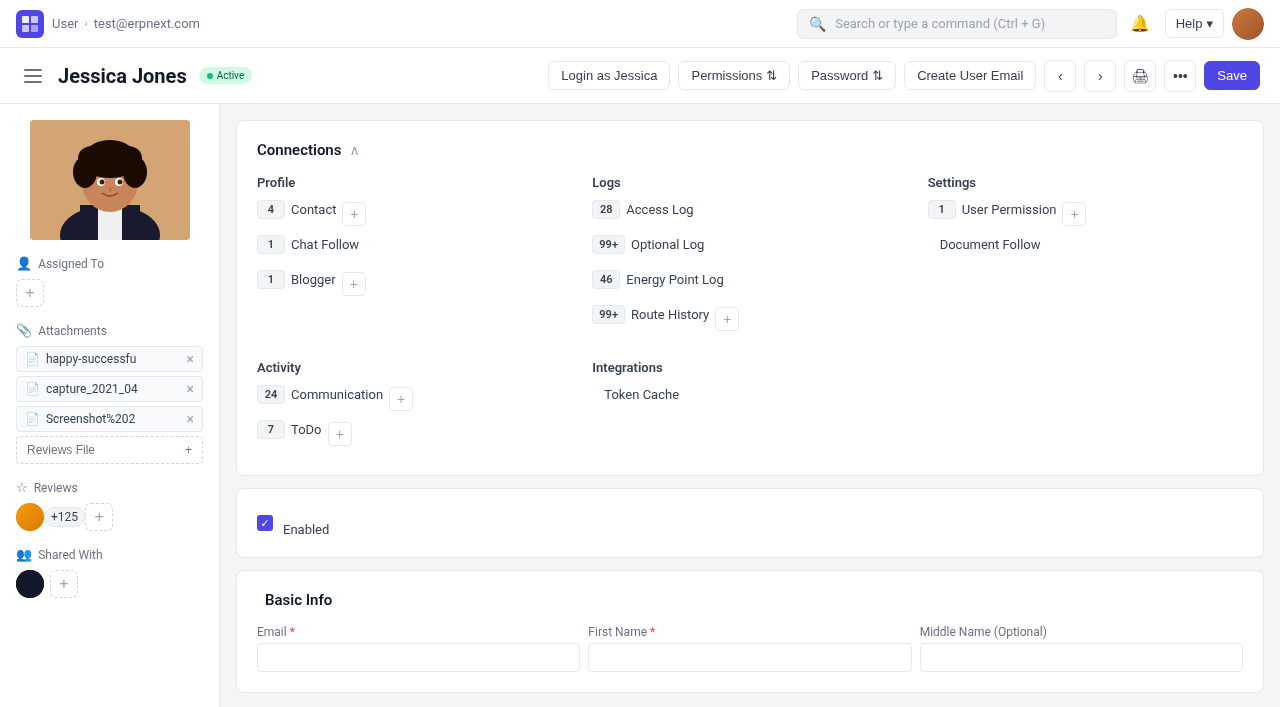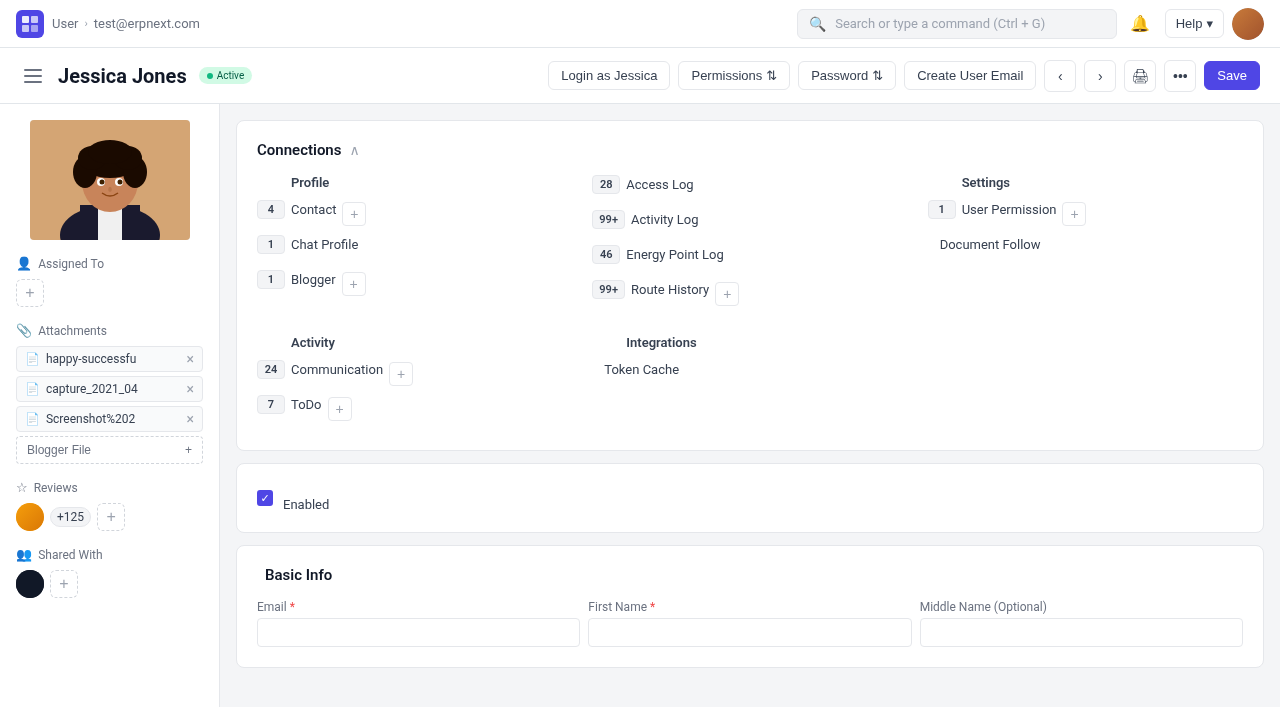--- a/index.html
+++ b/index.html
@@ -54,40 +54,40 @@
     .sidebar-add-btn { width: 28px; height: 28px; border-radius: 6px; border: 1px dashed #d1d5db; background: #fff; cursor: pointer; display: flex; align-items: center; justify-content: center; color: #9ca3af; font-size: 16px; }
 
     .attachment-item { display: flex; align-items: center; gap: 6px; padding: 4px 8px; background: #f9fafb; border: 1px solid #e5e7eb; border-radius: 4px; margin-bottom: 4px; font-size: 12px; color: #374151; }
     .attachment-icon { font-size: 12px; color: #6b7280; }
     .attachment-remove { margin-left: auto; color: #9ca3af; cursor: pointer; font-size: 14px; }
 
     .attach-file-btn { display: flex; align-items: center; gap: 6px; border: 1px dashed #d1d5db; border-radius: 4px; padding: 6px 10px; cursor: pointer; color: #6b7280; font-size: 12px; width: 100%; background: #fff; }
 
     .reviews-section { margin-bottom: 16px; }
     .reviews-label { display: flex; align-items: center; gap: 6px; color: #6b7280; font-size: 12px; margin-bottom: 8px; }
-    .reviews-row { display: flex; align-items: center; gap: 6px; }
+    .reviews-row { display: flex; align-items: center; }
     .review-avatar { width: 28px; height: 28px; border-radius: 50%; background: #f59e0b; display: flex; align-items: center; justify-content: center; overflow: hidden; }
     .review-count { font-size: 12px; color: #374151; background: #f3f4f6; padding: 2px 6px; border-radius: 10px; border: 1px solid #e5e7eb; }
 
     .shared-section { margin-bottom: 16px; }
     .shared-label { display: flex; align-items: center; gap: 6px; color: #6b7280; font-size: 12px; margin-bottom: 8px; }
     .shared-row { display: flex; align-items: center; gap: 6px; }
     .shared-avatar { width: 28px; height: 28px; border-radius: 50%; background: #111827; display: flex; align-items: center; justify-content: center; }
 
     
     .content-area { flex: 1; overflow-y: auto; padding: 16px; background: #f4f5f7; }
 
     
     .card { background: #fff; border-radius: 8px; border: 1px solid #e5e7eb; margin-bottom: 12px; padding: 20px; }
     .card-header { display: flex; align-items: center; gap: 8px; margin-bottom: 16px; }
     .card-title { font-size: 15px; font-weight: 600; color: #111827; }
     .card-collapse { color: #9ca3af; cursor: pointer; font-size: 14px; }
 
     .connections-grid { display: grid; grid-template-columns: 1fr 1fr 1fr; gap: 20px; }
-    .conn-section-title { font-size: 13px; font-weight: 600; color: #374151; margin-bottom: 10px; margin-left: 34px; }
+    .conn-section-title { font-size: 13px; font-weight: 600; color: #374151; margin-bottom: 10px; }
     .conn-item { display: flex; align-items: center; gap: 6px; margin-bottom: 8px; cursor: pointer; }
     .conn-badge { background: #f3f4f6; border: 1px solid #e5e7eb; color: #374151; font-size: 11px; font-weight: 600; padding: 2px 6px; border-radius: 4px; min-width: 28px; text-align: center; }
     .conn-label { font-size: 13px; color: #374151; }
     .conn-add { width: 24px; height: 24px; border: 1px solid #e5e7eb; border-radius: 4px; background: #fff; cursor: pointer; display: flex; align-items: center; justify-content: center; color: #9ca3af; font-size: 14px; }
     .conn-row { display: flex; align-items: center; gap: 6px; margin-bottom: 8px; }
     .conn-no-badge { font-size: 13px; color: #374151; padding: 2px 12px; cursor: pointer; }
 
     
     .enabled-row { display: flex; align-items: center; gap: 10px; }
     .checkbox-blue { width: 16px; height: 16px; border-radius: 3px; background: #4f46e5; border: 2px solid #4f46e5; display: flex; align-items: center; justify-content: center; color: #fff; font-size: 11px; cursor: pointer; flex-shrink: 0; }
@@ -228,21 +228,21 @@
         <span class="attachment-icon">📄</span>
         <span style="cursor:pointer;font-size:12px;">capture_2021_04</span>
         <span class="attachment-remove">×</span>
       </div>
       <div class="attachment-item">
         <span class="attachment-icon">📄</span>
         <span style="cursor:pointer;font-size:12px;">Screenshot%202</span>
         <span class="attachment-remove">×</span>
       </div>
       <button class="attach-file-btn">
-        <span>Blogger File</span>
+        <span>Reviews File</span>
         <span style="margin-left:auto;">+</span>
       </button>
     </div>
 
     <div class="reviews-section">
       <div class="reviews-label">
         <span class="sidebar-label-icon">☆</span>
         <span>Reviews</span>
       </div>
       <div class="reviews-row">
@@ -283,43 +283,44 @@
           <div class="conn-row">
             <div class="conn-item">
               <span class="conn-badge">4</span>
               <span class="conn-label">Contact</span>
             </div>
             <button class="conn-add">+</button>
           </div>
           <div class="conn-row">
             <div class="conn-item">
               <span class="conn-badge">1</span>
-              <span class="conn-label">Chat Profile</span>
+              <span class="conn-label">Chat Follow</span>
             </div>
           </div>
           <div class="conn-row">
             <div class="conn-item">
               <span class="conn-badge">1</span>
               <span class="conn-label">Blogger</span>
             </div>
             <button class="conn-add">+</button>
           </div>
         </div>
 
         <div>
+          <div class="conn-section-title">Logs</div>
           <div class="conn-row">
             <div class="conn-item">
               <span class="conn-badge">28</span>
               <span class="conn-label">Access Log</span>
             </div>
           </div>
           <div class="conn-row">
             <div class="conn-item">
               <span class="conn-badge">99+</span>
-              <span class="conn-label">Activity Log</span>
+              <span class="conn-label">Optional Log</span>
             </div>
           </div>
           <div class="conn-row">
             <div class="conn-item">
               <span class="conn-badge">46</span>
               <span class="conn-label">Energy Point Log</span>
             </div>
           </div>
           <div class="conn-row">
             <div class="conn-item">

